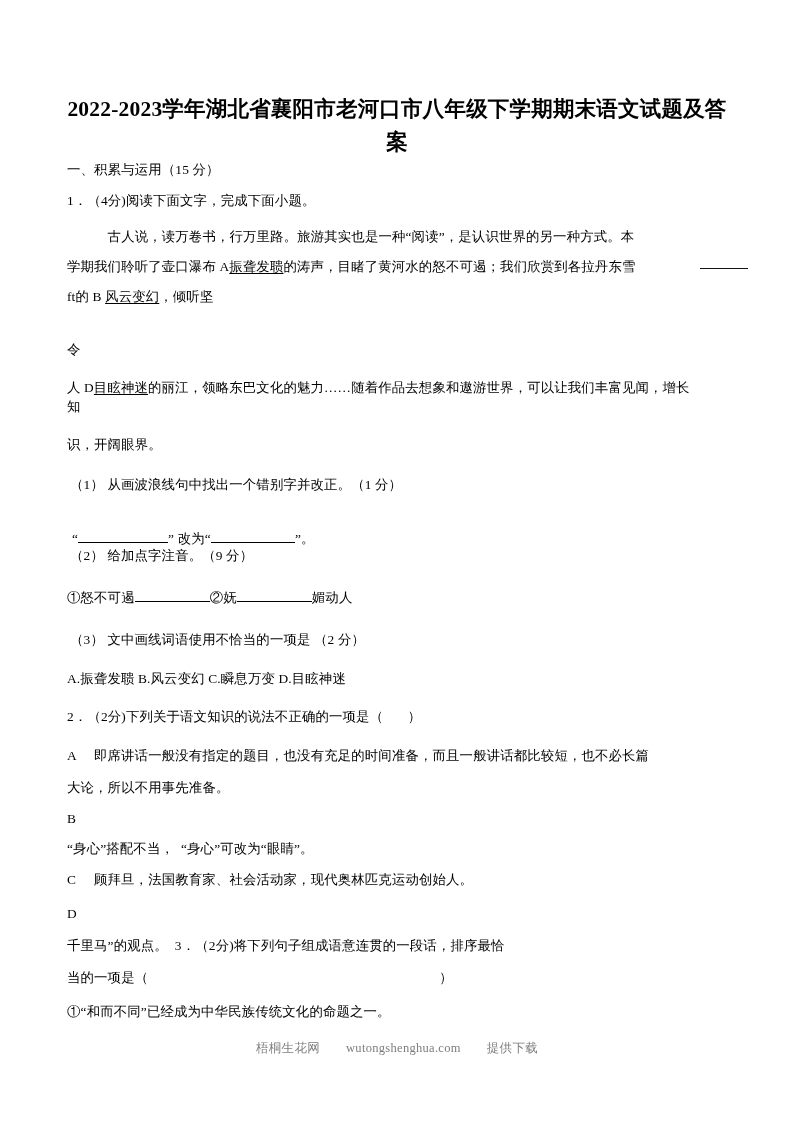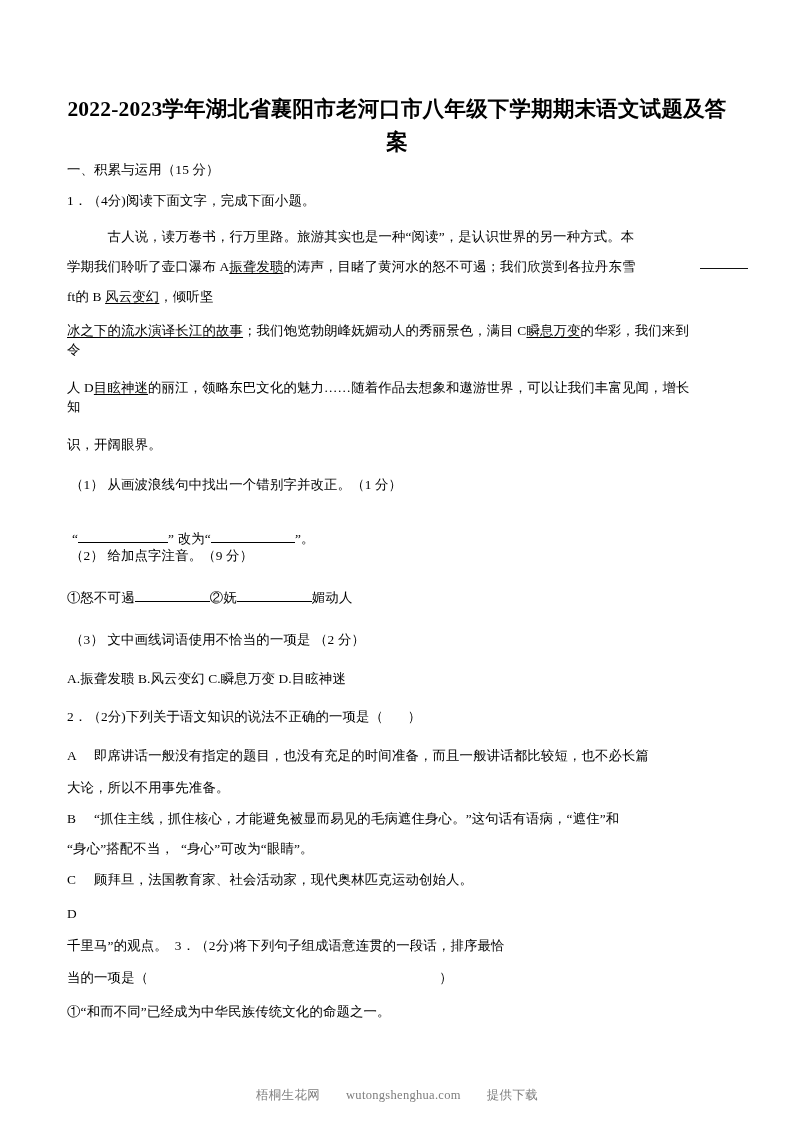--- a/index.html
+++ b/index.html
@@ -61,21 +61,21 @@
   .footer {
     position: absolute;
     left: 0;
     top: 1040px;
     width: 794px;
     text-align: center;
     font-size: 12.5px;
     color: #7d7d7d;
     letter-spacing: 0.3px;
   }
-  .footer span { display: inline-block; margin-top: 47px; }
+  .footer span { display: inline-block; }
   .f-gap { width: 26px; }
   .mono-ish { font-family: "Liberation Serif", serif; text-align: right; }
 </style>
 </head>
 <body>
 
 <div class="page">
 
   <div class="title">2022-2023学年湖北省襄阳市老河口市八年级下学期期末语文试题及答案</div>
 
@@ -84,21 +84,20 @@
   <div class="blk w680" style="left:67px; top:190px;">1．（4分)阅读下面文字，完成下面小题。</div>
 
   <div class="blk w680" style="left:67px; top:226px;">　　　古人说，读万卷书，行万里路。旅游其实也是一种“阅读”，是认识世界的另一种方式。本</div>
 
   <div class="blk w680" style="left:67px; top:256px;"><span>学期我们聆听了壶口瀑布 A</span><span class="u">振聋发聩</span><span>的涛声，目睹了黄河水的怒不可遏；我们欣赏到各拉丹东雪</span></div>
 
   <div class="rule-right"></div>
 
   <div class="blk w680" style="left:67px; top:286px;"><span>ft的 B </span><span class="u">风云变幻</span><span>，倾听坚</span></div>
 
-  <div class="blk w680" style="left:67px; top:320px;"><span class="u">冰之下的流水演译长江的故事</span><span>；我们饱览勃朗峰妩媚动人的秀丽景色，满目 C</span><span class="u">瞬息万变</span><span>的华彩，我们来到</span></div>
 
   <div class="blk w680" style="left:67px; top:339px;">令</div>
 
   <div class="blk w680" style="left:67px; top:377px;"><span>人 D</span><span class="u">目眩神迷</span><span>的丽江，领略东巴文化的魅力……随着作品去想象和遨游世界，可以让我们丰富见闻，增长</span></div>
 
   <div class="blk w680" style="left:67px; top:396px;">知</div>
 
   <div class="blk w680" style="left:67px; top:434px;">识，开阔眼界。</div>
 
   <div class="blk w680" style="left:70px; top:474px;">（1） 从画波浪线句中找出一个错别字并改正。（1 分）</div>
@@ -113,21 +112,20 @@
 
   <div class="blk w680" style="left:67px; top:668px;">A.振聋发聩 B.风云变幻 C.瞬息万变 D.目眩神迷</div>
 
   <div class="blk w680" style="left:67px; top:706px;">2．（2分)下列关于语文知识的说法不正确的一项是（       ）</div>
 
   <div class="blk" style="left:67px; top:745px; width:14px;">A</div>
   <div class="blk" style="left:94px; top:745px; width:646px;">即席讲话一般没有指定的题目，也没有充足的时间准备，而且一般讲话都比较短，也不必长篇</div>
   <div class="blk" style="left:67px; top:777px; width:646px;">大论，所以不用事先准备。</div>
 
   <div class="blk" style="left:67px; top:808px; width:14px;">B</div>
-  <div class="blk" style="left:94px; top:808px; width:646px;">“抓住主线，抓住核心，才能避免被显而易见的毛病遮住身心。”这句话有语病，“遮住”和</div>
   <div class="blk" style="left:67px; top:838px; width:646px;">“身心”搭配不当，  “身心”可改为“眼睛”。</div>
 
   <div class="blk" style="left:67px; top:869px; width:14px;">C</div>
   <div class="blk" style="left:94px; top:869px; width:646px;">顾拜旦，法国教育家、社会活动家，现代奥林匹克运动创始人。</div>
 
   <div class="blk" style="left:67px; top:903px; width:14px;">D</div>
 
   <div class="blk w680" style="left:67px; top:935px;">千里马”的观点。  3．（2分)将下列句子组成语意连贯的一段话，排序最恰</div>
 
   <div class="blk" style="left:67px; top:967px; width:672px;"><span>当的一项是（</span><span style="display:inline-block;width:291px;"></span><span>）</span></div>

